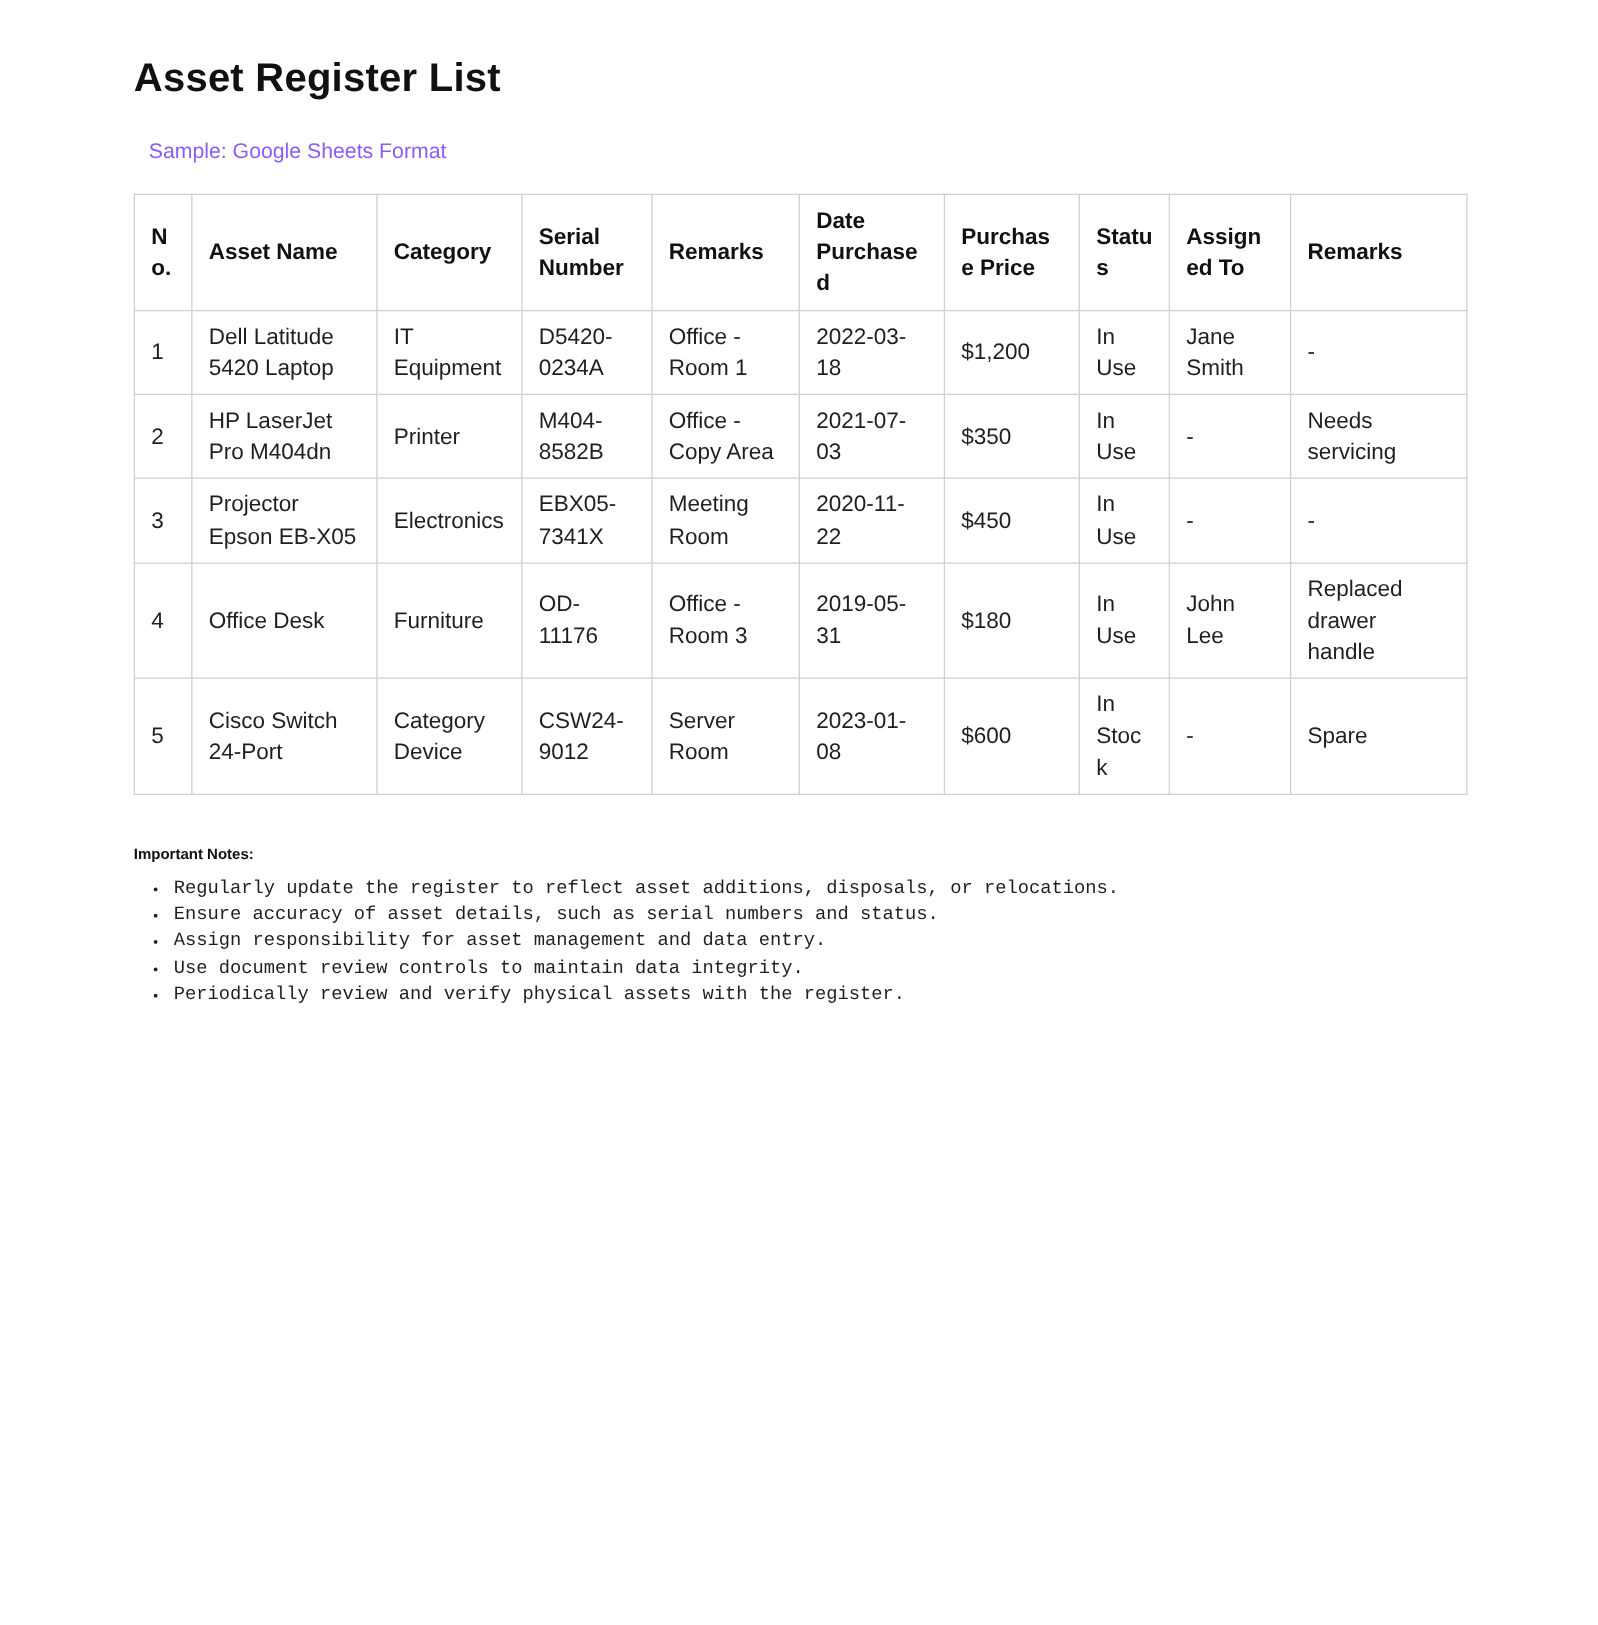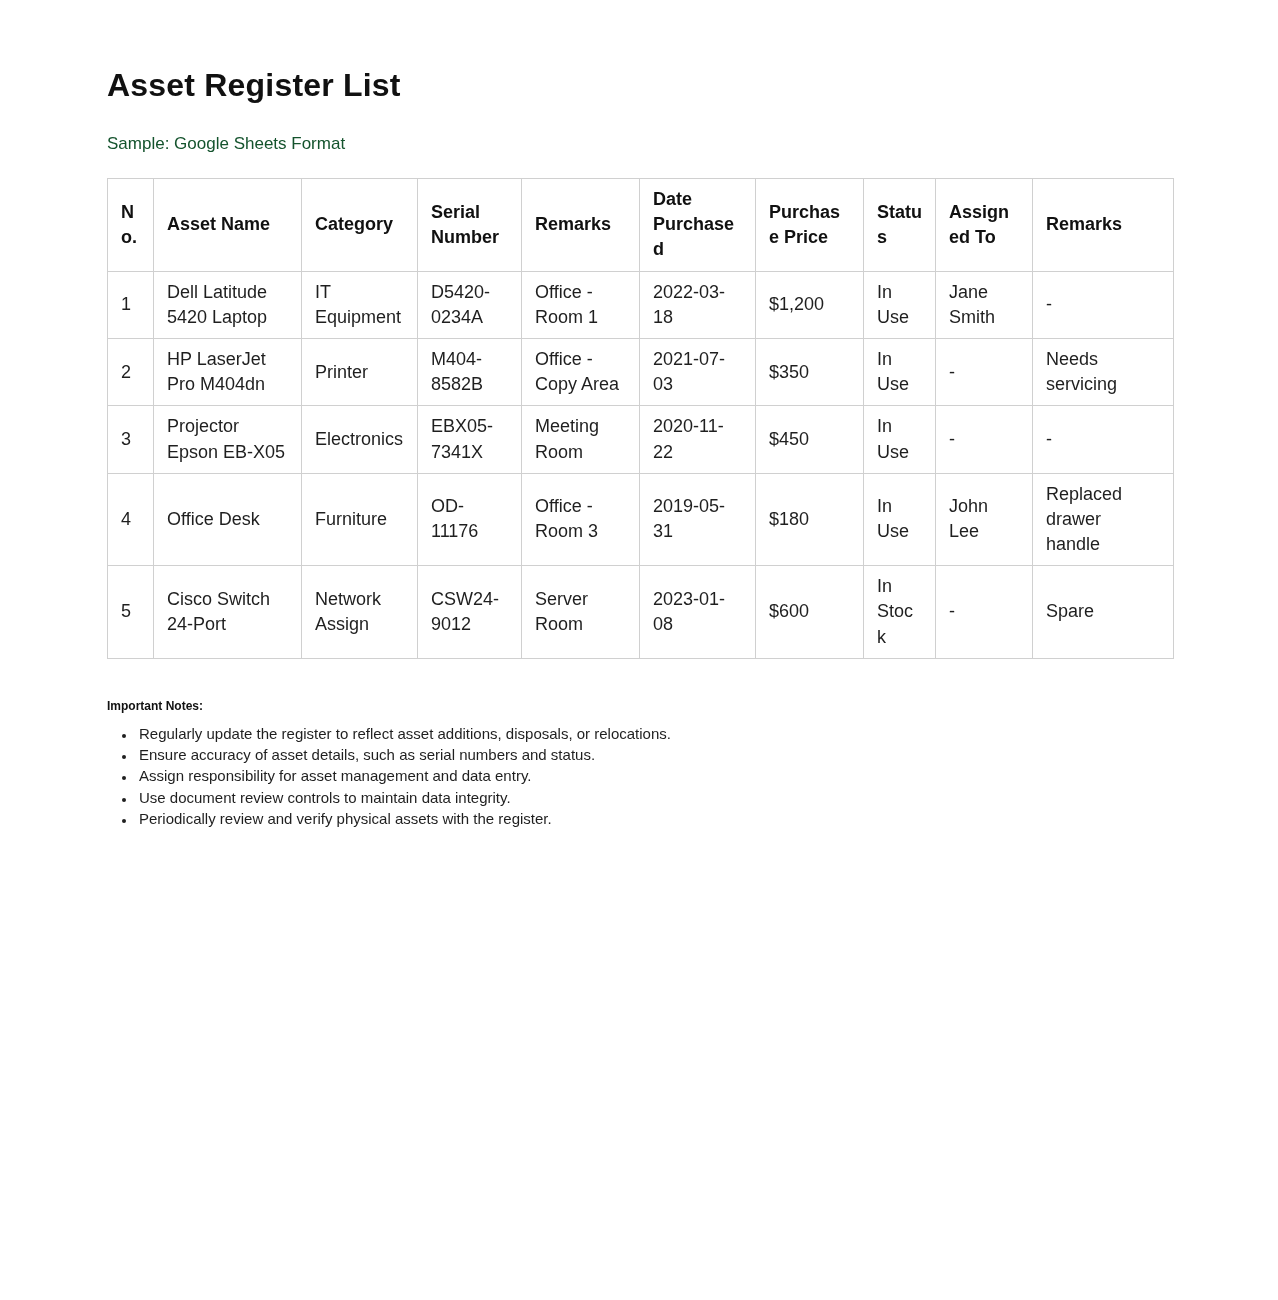--- a/index.html
+++ b/index.html
@@ -7,34 +7,34 @@
     padding: 0;
     background: #ffffff;
     font-family: "Liberation Sans", "DejaVu Sans", sans-serif;
     color: #1f1f1f;
   }
   .page {
     width: 1278px;
     height: 1300px;
     background: #ffffff;
     box-sizing: border-box;
-    padding: 67px 106px 0 107px;
+    padding: 44px 106px 0 107px;
   }
   .doc-title {
     font-size: 32px;
     font-weight: 700;
     color: #111111;
     margin: 0 0 30px 0;
     letter-spacing: 0.2px;
   }
   .doc-subtitle {
     font-size: 17px;
     font-weight: 400;
-    color: #14532d;
-    margin: 0 0 24px 0;
+    color: #8b5cf6;
+    margin: 0 0 24px 12px;
   }
   table.asset-table {
     border-collapse: collapse;
     table-layout: fixed;
     width: 1066px;
     font-size: 18px;
     color: #1f1f1f;
   }
   table.asset-table th,
   table.asset-table td {
@@ -56,20 +56,21 @@
     font-weight: 700;
     color: #111111;
     margin: 40px 0 10px 0;
   }
   ul.notes-list {
     margin: 0;
     padding-left: 29px;
     font-size: 15px;
     line-height: 1.42;
     color: #1f1f1f;
+    font-family: Liberation Mono, monospace;
   }
   ul.notes-list li {
     margin: 0;
     padding-left: 3px;
   }
   ul.notes-list li::marker {
     font-size: 12px;
   }
 </style>
 </head>
@@ -153,21 +154,21 @@
           <td>Office - Room 3</td>
           <td>2019-05-31</td>
           <td>$180</td>
           <td>In Use</td>
           <td>John Lee</td>
           <td>Replaced drawer handle</td>
         </tr>
         <tr>
           <td>5</td>
           <td>Cisco Switch 24-Port</td>
-          <td>Network Assign</td>
+          <td>Category Device</td>
           <td>CSW24-9012</td>
           <td>Server Room</td>
           <td>2023-01-08</td>
           <td>$600</td>
           <td>In Stock</td>
           <td>-</td>
           <td>Spare</td>
         </tr>
       </tbody>
   </table>

